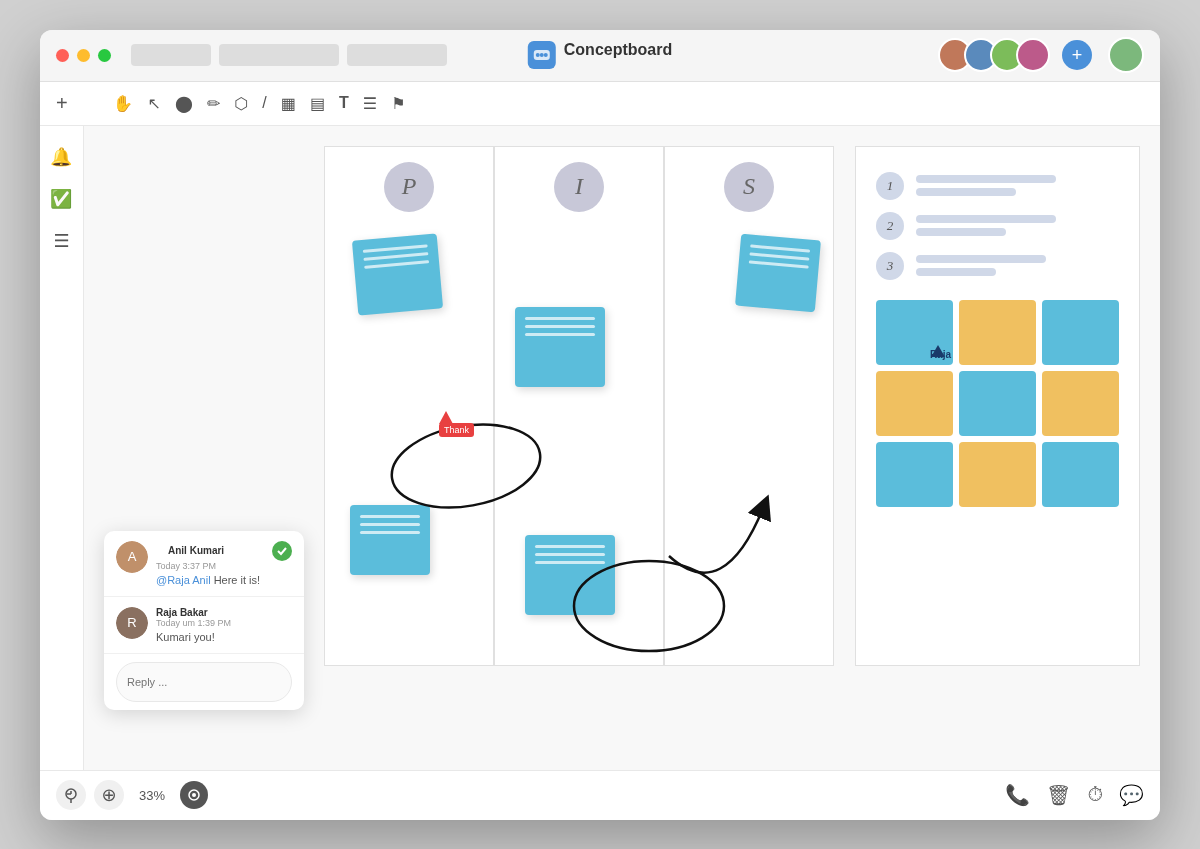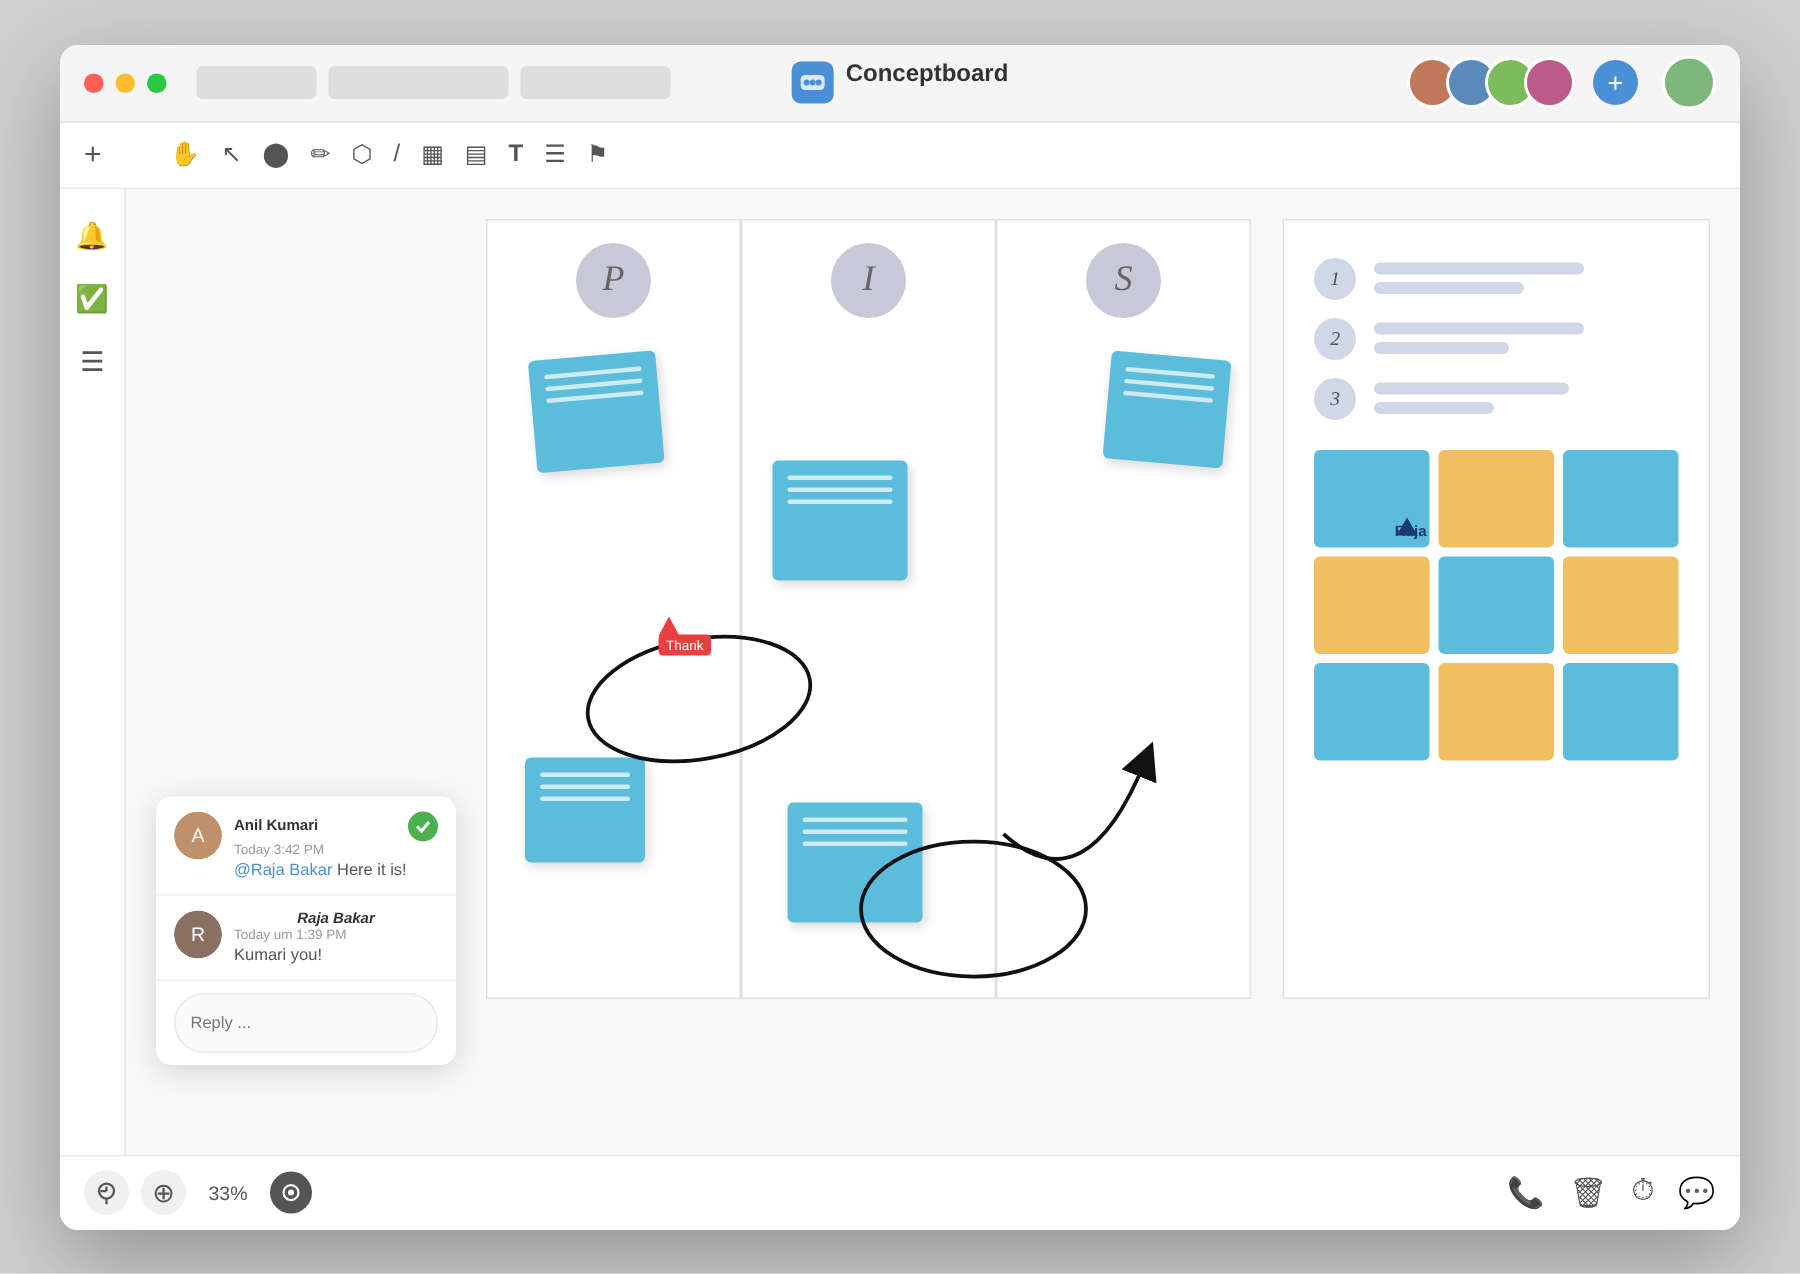--- a/index.html
+++ b/index.html
@@ -367,41 +367,41 @@
         <div style="background:#e84040;color:white;font-size:9px;padding:2px 5px;border-radius:3px;margin-top:-1px;">Thank</div>
       </div>
 
       <div class="chat-panel">
 
         <div class="chat-message">
           <div class="chat-avatar">
             <div style="width:32px;height:32px;background:#c0906a;border-radius:50%;display:flex;align-items:center;justify-content:center;font-size:13px;color:white;">A</div>
           </div>
           <div class="chat-content">
-            <div style="display:flex;justify-content:space-between;align-items:center;">
+            <div style="display:flex;justify-content:space-between;align-items:center;margin-left:12px;">
               <span class="chat-name">Anil Kumari</span>
               <div class="chat-badge">
                 <svg width="12" height="12" viewBox="0 0 12 12">
                     <polyline points="2,6 5,9 10,3" stroke="white" stroke-width="2" fill="none"></polyline>
                   </svg>
               </div>
             </div>
-            <div class="chat-time">Today 3:42 PM</div>
+            <div class="chat-time">Today 3:37 PM</div>
             <div class="chat-text">
-              <span style="color:#4a90d9;">@Raja Bakar</span> Here it is!
+              <span style="color:#4a90d9;">@Raja Anil</span> Here it is!
             </div>
           </div>
         </div>
 
         <div class="chat-message">
           <div class="chat-avatar">
             <div style="width:32px;height:32px;background:#8a7060;border-radius:50%;display:flex;align-items:center;justify-content:center;font-size:13px;color:white;">R</div>
           </div>
           <div class="chat-content">
-            <div style="display:flex;justify-content:center;align-items:center;font-style:italic;">
+            <div style="display:flex;justify-content:flex-start;align-items:center;">
               <span class="chat-name">Raja Bakar</span>
             </div>
             <div class="chat-time">Today um 1:39 PM</div>
             <div class="chat-text">Kumari you!</div>
           </div>
         </div>
 
         <div class="chat-reply">
           <input type="text" placeholder="Reply ..." style="">
         </div>

